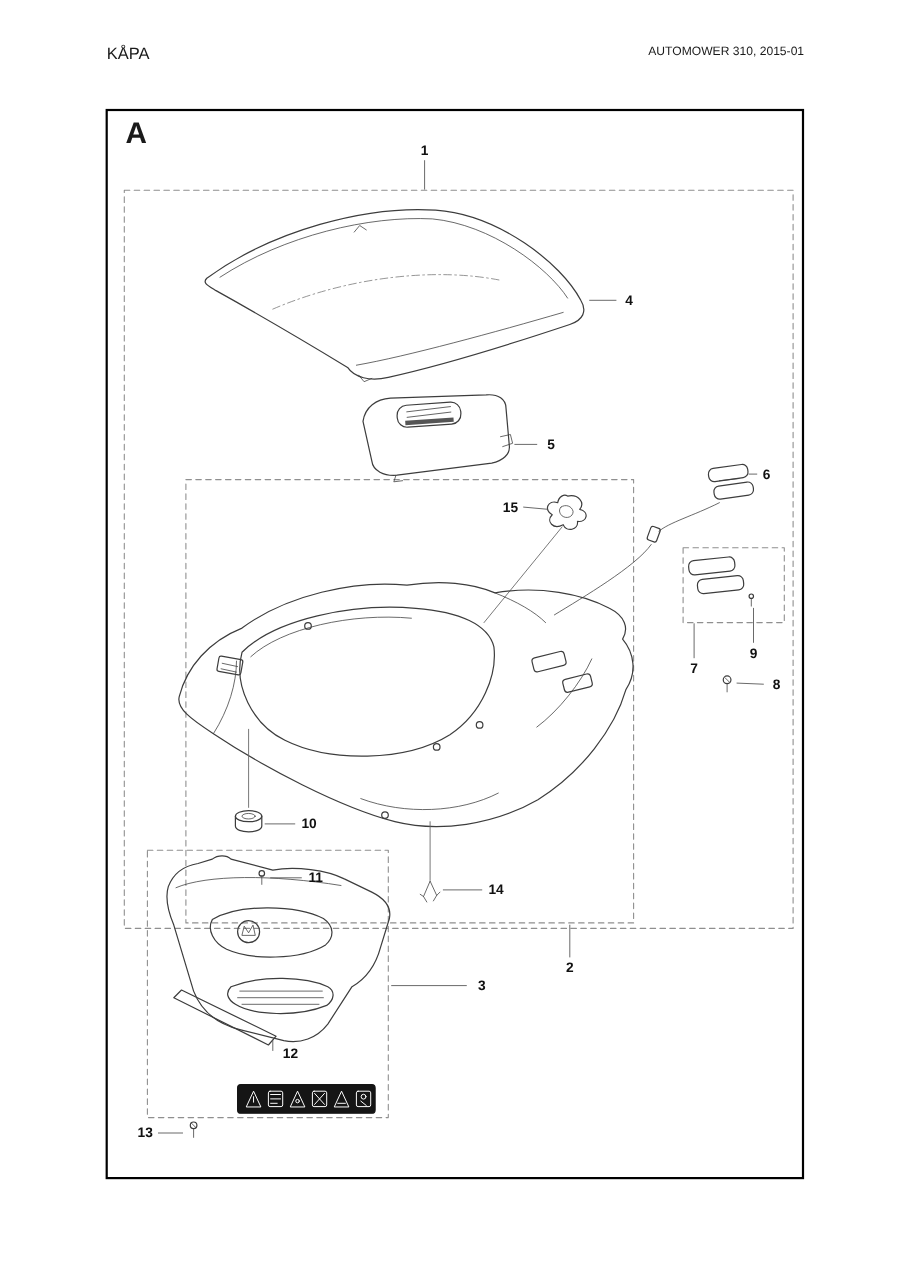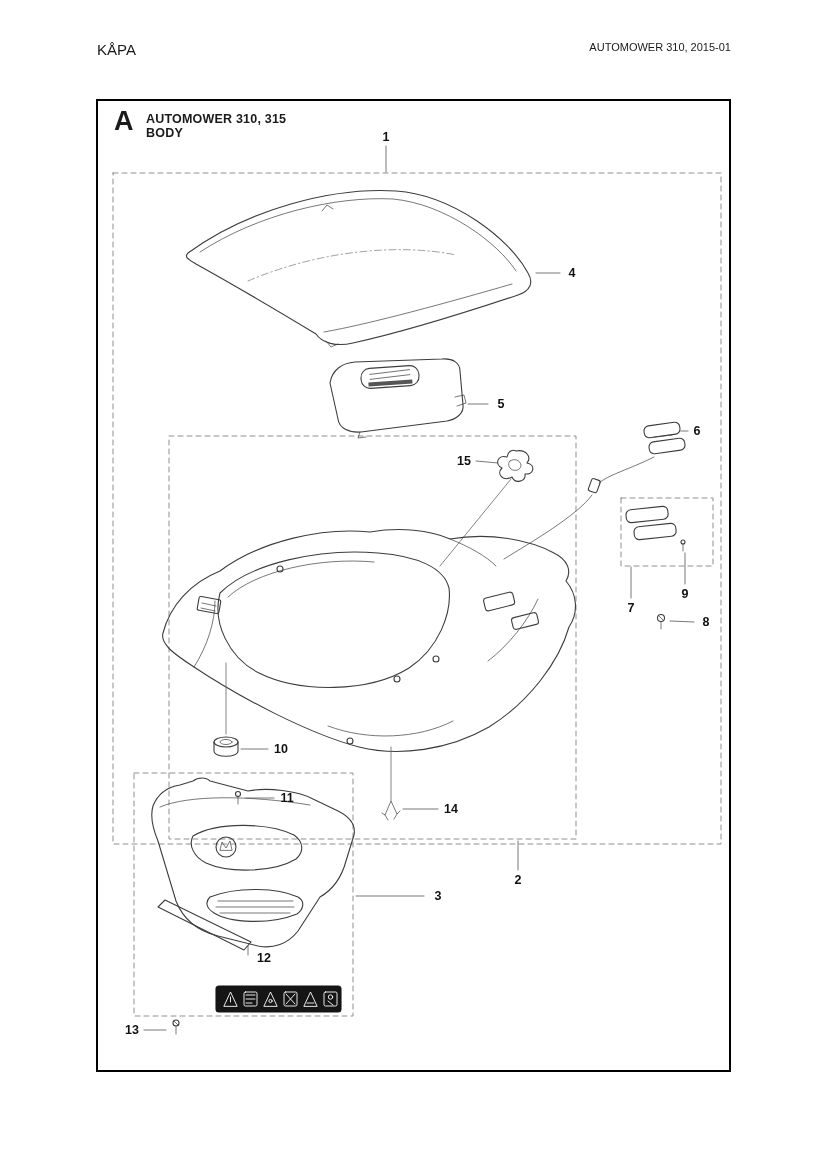--- a/index.html
+++ b/index.html
@@ -50,24 +50,20 @@
 </head>
 <body>
 
 <div class="page">
 
   <div class="hdr-left">KÅPA</div>
   <div class="hdr-right">AUTOMOWER 310, 2015-01</div>
 
   <div class="frame">
     <div class="section-letter">A</div>
-    <div class="title">
-      <div>AUTOMOWER 310, 315</div>
-      <div>BODY</div>
-    </div>
 
     <svg viewBox="0 0 631 969">
 
       <g class="dashed">
         <rect x="15" y="72" width="608" height="671"></rect>
         <rect x="71" y="335" width="407" height="403"></rect>
         <rect x="523" y="397" width="92" height="68"></rect>
         <rect x="36" y="672" width="219" height="243"></rect>
       </g>
 

